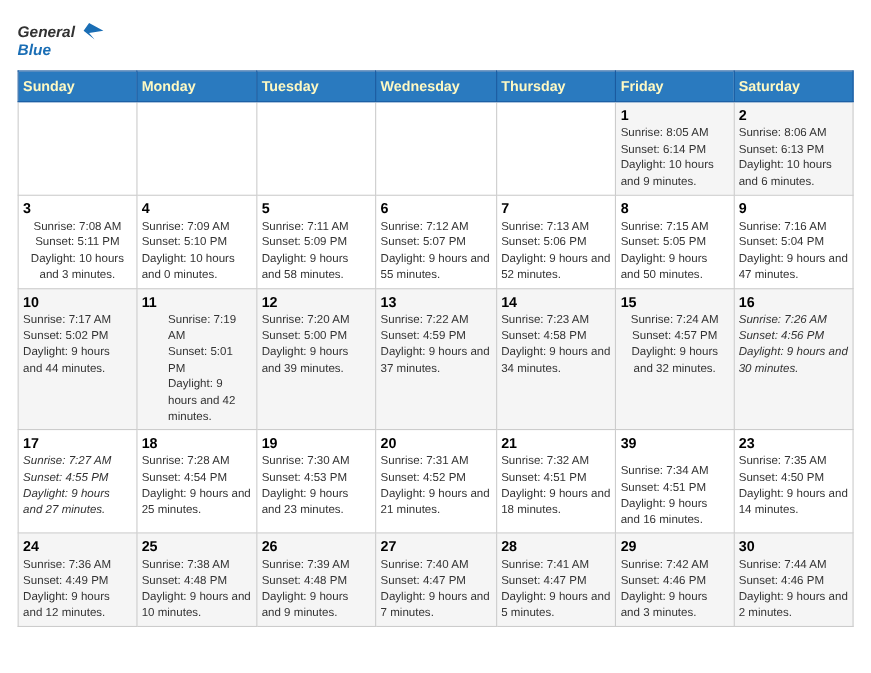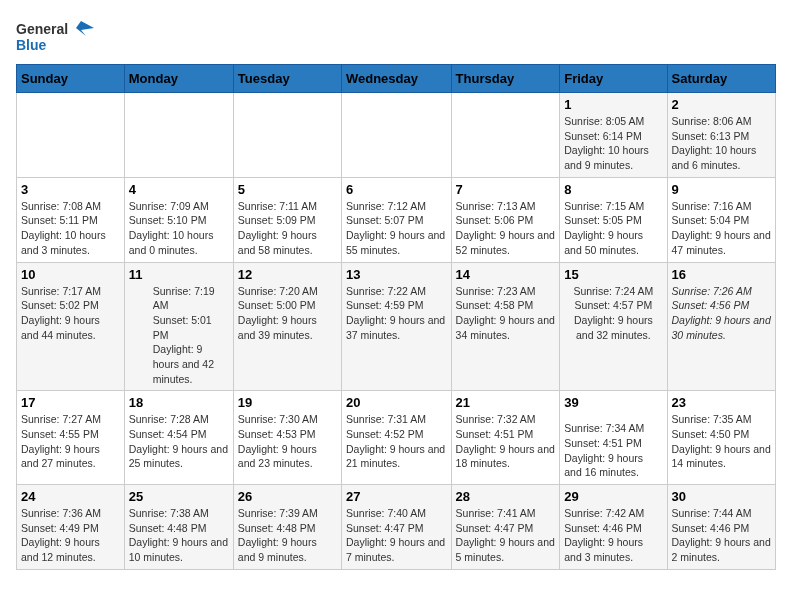--- a/index.html
+++ b/index.html
@@ -8,20 +8,21 @@
       background: #fff;
       width: 792px;
       min-height: 612px;
       padding: 16px;
     }
     .header-area {
       display: flex;
       justify-content: space-between;
       align-items: flex-start;
       margin-bottom: 8px;
+      font-style: italic;
     }
     .logo {
       display: flex;
       flex-direction: column;
       align-items: flex-start;
     }
     .title-area {
       text-align: right;
     }
     .month-title {
@@ -33,21 +34,21 @@
       font-size: 15px;
       color: #333;
     }
     table {
       width: 100%;
       border-collapse: collapse;
       font-size: 11px;
     }
     thead tr th {
       background-color: #2a7abf;
-      color: #000000;
+      color: #fef9c3;
       padding: 6px 4px;
       text-align: left;
       font-size: 13px;
       font-weight: bold;
       border: 1px solid #1a5a9f;
     }
     tbody tr td {
       border: 1px solid #ccc;
       vertical-align: top;
       padding: 4px;
@@ -120,21 +121,21 @@
         <td>
           <span class="day-number">2</span>
           <div class="day-info" style="white-space: pre-line;">Sunrise: 8:06 AM
 Sunset: 6:13 PM
 Daylight: 10 hours and 6 minutes.</div>
         </td>
       </tr>
       <tr>
         <td>
           <span class="day-number">3</span>
-          <div class="day-info" style="white-space: pre-line;">Sunrise: 7:08 AM
+          <div class="day-info" style="white-space: pre-line; text-align: center;">Sunrise: 7:08 AM
 Sunset: 5:11 PM
 Daylight: 10 hours and 3 minutes.</div>
         </td>
         <td>
           <span class="day-number">4</span>
           <div class="day-info" style="white-space: pre-line;">Sunrise: 7:09 AM
 Sunset: 5:10 PM
 Daylight: 10 hours and 0 minutes.</div>
         </td>
         <td>
@@ -208,21 +209,21 @@
         <td>
           <span class="day-number">16</span>
           <div class="day-info" style="white-space: pre-line; font-style: italic;">Sunrise: 7:26 AM
 Sunset: 4:56 PM
 Daylight: 9 hours and 30 minutes.</div>
         </td>
       </tr>
       <tr>
         <td>
           <span class="day-number">17</span>
-          <div class="day-info" style="white-space: pre-line;">Sunrise: 7:27 AM
+          <div class="day-info" style="white-space: pre-line; font-style: italic;">Sunrise: 7:27 AM
 Sunset: 4:55 PM
 Daylight: 9 hours and 27 minutes.</div>
         </td>
         <td>
           <span class="day-number">18</span>
           <div class="day-info" style="white-space: pre-line;">Sunrise: 7:28 AM
 Sunset: 4:54 PM
 Daylight: 9 hours and 25 minutes.</div>
         </td>
         <td>

